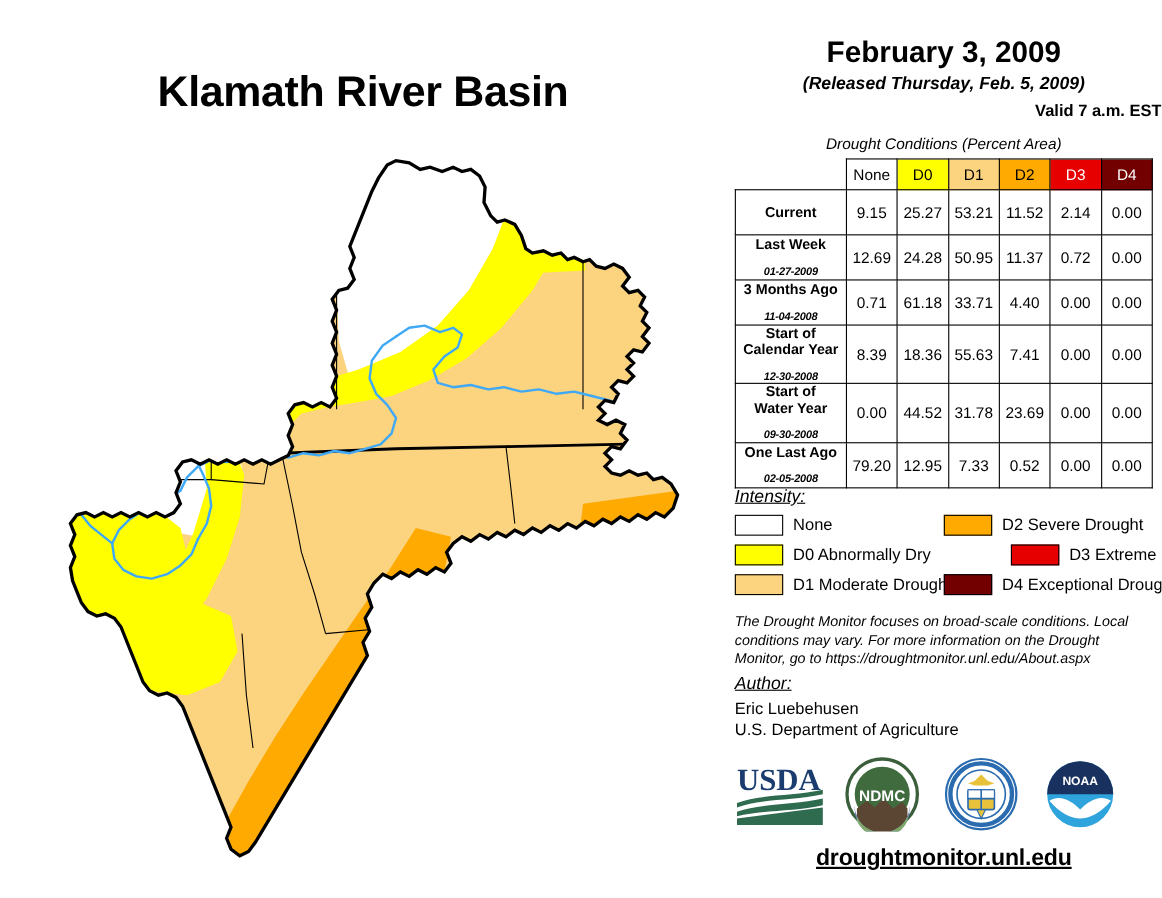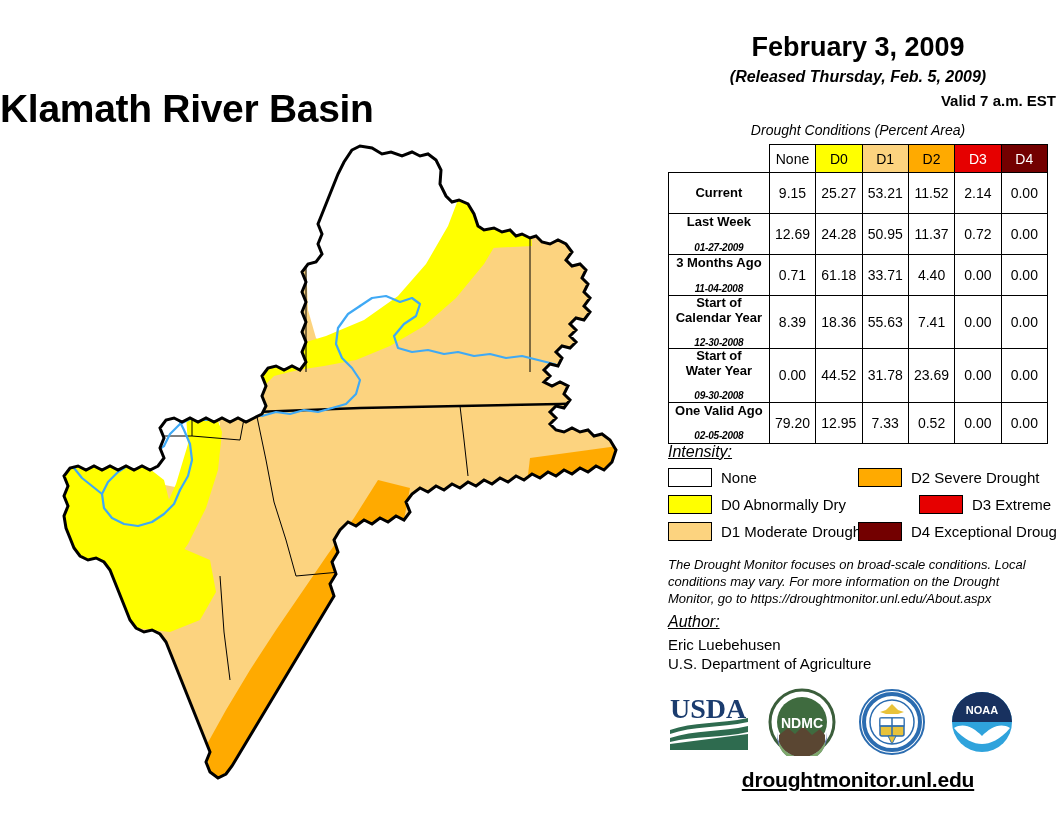--- a/index.html
+++ b/index.html
@@ -10,22 +10,22 @@
   }
   #root{position:relative;width:1056px;height:816px;}
 
   
   .left-pane{position:absolute;left:0;top:0;width:660px;height:816px;}
   .dm-supertitle{
     position:absolute;left:0;top:32px;width:660px;text-align:center;
     font-size:22px;font-weight:bold;font-style:italic;letter-spacing:.1px;
   }
   .dm-title{
-    position:absolute;left:0;top:62px;width:660px;
-    font-size:39px;font-weight:bold;letter-spacing:-.3px;margin-top:25px;
+    position:absolute;left:0;top:62px;width:660px;text-align:center;
+    font-size:39px;font-weight:bold;letter-spacing:-.3px;
   }
   .map-wrap{position:absolute;left:60px;top:140px;width:580px;height:650px;}
   .map-wrap svg{display:block;width:580px;height:650px;}
 
   
   .right-pane{position:absolute;left:660px;top:0;width:396px;height:816px;}
   .date-line{
     position:absolute;left:0;top:32px;width:396px;text-align:center;
     font-size:27px;font-weight:bold;
   }
@@ -345,21 +345,21 @@
           <td class="valcell">0.00</td>
           <td class="valcell">44.52</td>
           <td class="valcell">31.78</td>
           <td class="valcell">23.69</td>
           <td class="valcell">0.00</td>
           <td class="valcell">0.00</td>
         </tr>
 
         <tr>
           <td class="rowlabel">
-            <span>One Valid Ago</span>
+            <span>One Last Ago</span>
             <span class="sub">02-05-2008</span>
           </td>
           <td class="valcell">79.20</td>
           <td class="valcell">12.95</td>
           <td class="valcell">7.33</td>
           <td class="valcell">0.52</td>
           <td class="valcell">0.00</td>
           <td class="valcell">0.00</td>
         </tr>
       </tbody>

